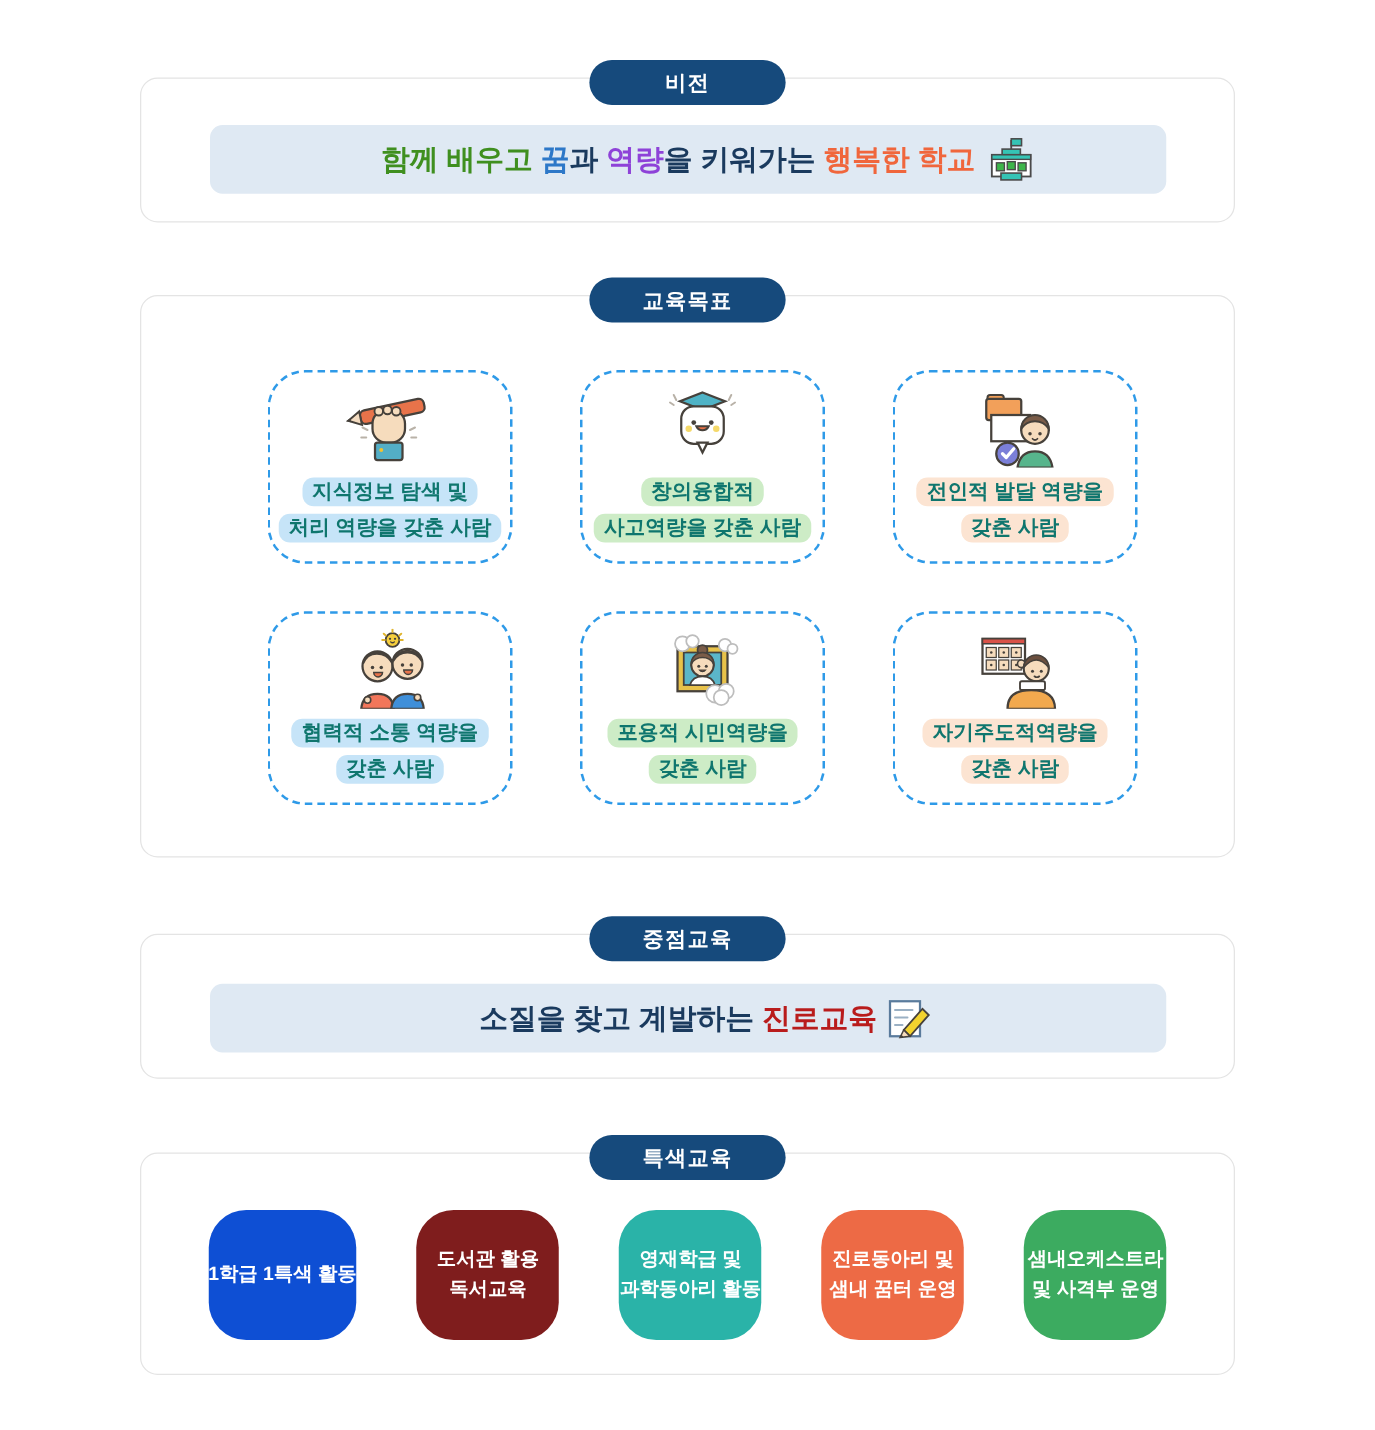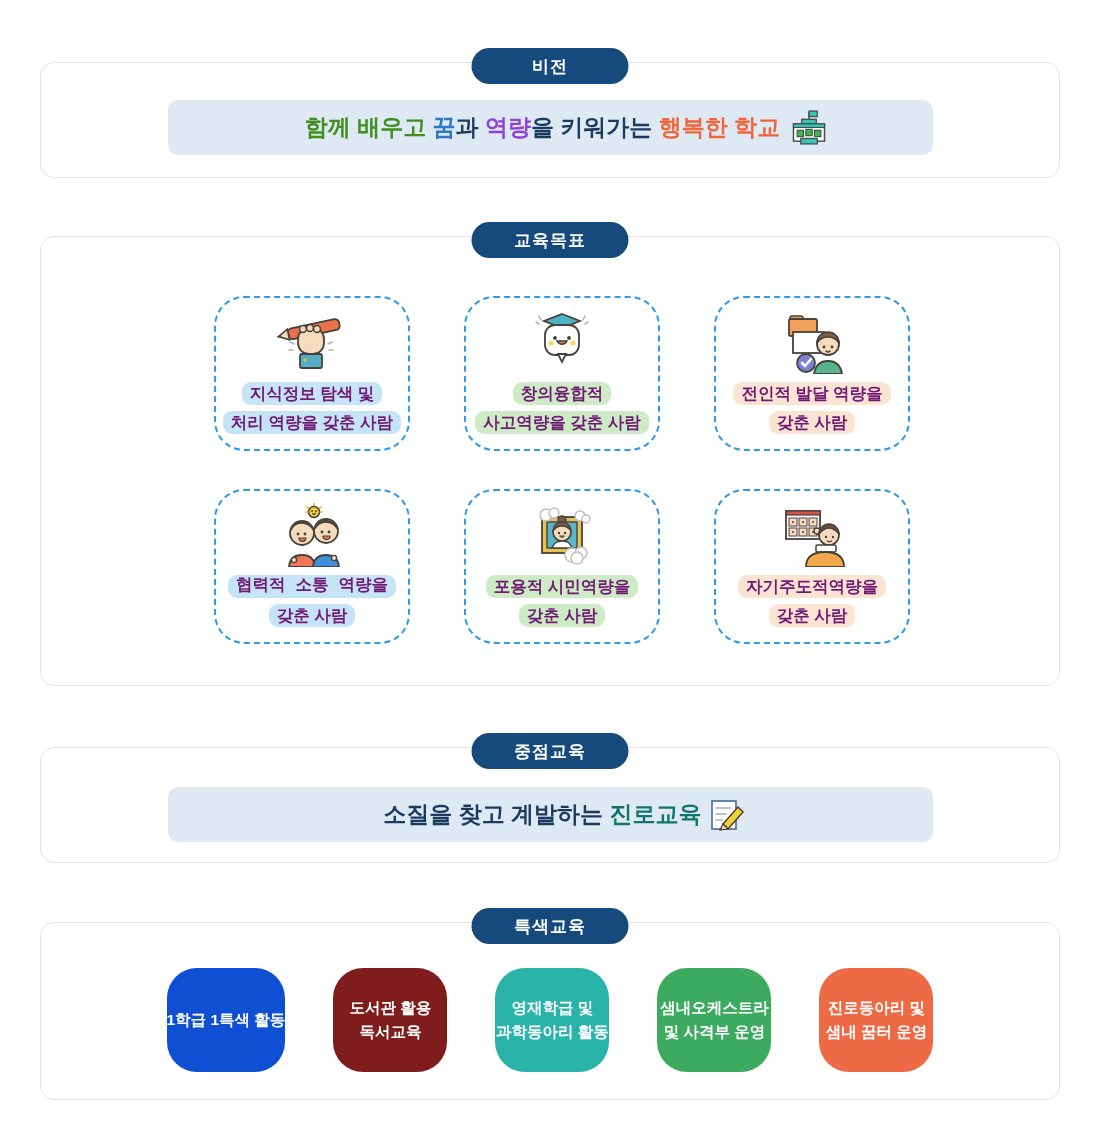--- a/index.html
+++ b/index.html
@@ -6,21 +6,21 @@
   body {
     background:#ffffff;
     font-family:"Liberation Sans","DejaVu Sans",sans-serif;
     width:1100px; height:1144px; overflow:hidden;
   }
   .page { position:relative; width:1100px; }
 
   
   .section {
     position:relative;
-    width:1020px; margin:0 auto;
+    width:876px; margin:0 auto;
     background:#fff;
     border:1px solid #e4e4e4;
     border-radius:14px;
   }
   .sec-vision  { margin-top:62px; height:116px; padding-top:37px; }
   .sec-goals   { margin-top:58px; height:450px; padding-top:59px;padding-left:24px; }
   .sec-focus   { margin-top:61px; height:116px; padding-top:39px; }
   .sec-special { margin-top:59px; height:178px; padding-top:45px; }
 
   
@@ -53,21 +53,21 @@
   .goal-card {
     width:196px; height:155px;
     border:2px dashed #2e9ae8; border-radius:30px;
     display:flex; flex-direction:column; align-items:center;
     padding-top:10px;
   }
   .goal-icon { height:68px; display:flex; align-items:center; justify-content:center; }
   .goal-text {
     margin-top:6px;
     display:flex; flex-direction:column; align-items:center; gap:6px;
-    font-size:16.5px; font-weight:bold; color:#701a75; line-height:1.15;
+    font-size:16.5px; font-weight:bold; color:#0f766e; line-height:1.15;
   }
   .hl { padding:2px 8px; border-radius:9px; white-space:nowrap; }
 
   
   .btn-row {
     width:767px; margin:0 auto;
     display:flex; justify-content:space-between;gap:48px;
   }
   .sp-btn {
     width:136px; height:104px; border-radius:30px;
@@ -208,21 +208,21 @@
               <circle cx="53" cy="29" r="1.4" fill="#46413b"></circle>
             <path d="M23 35 a3.5 3.5 0 0 0 7 0 z" fill="#e8734a" stroke="#46413b" stroke-width="1.2"></path>
             <path d="M47 33 a3.5 3.5 0 0 0 7 0 z" fill="#e8734a" stroke="#46413b" stroke-width="1.2"></path>
             <path d="M13 64 q1 -12 13 -12 t13 12 z" fill="#f2765a" stroke="#46413b" stroke-width="1.8"></path>
             <path d="M37 64 q1 -12 13 -12 t13 12 z" fill="#3f8fd9" stroke="#46413b" stroke-width="1.8"></path>
             <circle cx="18" cy="57" r="2.6" fill="#f6dcbd" stroke="#46413b" stroke-width="1.3"></circle>
             <circle cx="58" cy="55" r="2.6" fill="#f6dcbd" stroke="#46413b" stroke-width="1.3"></circle>
           </svg>
         </div>
         <div class="goal-text">
-          <span class="hl" style="background-color: rgb(198, 228, 248); font-family: Liberation Mono, monospace;">협력적 소통 역량을</span>
+          <span class="hl" style="background-color: rgb(198, 228, 248);">협력적 소통 역량을</span>
           <span class="hl" style="background-color: rgb(198, 228, 248);">갖춘 사람</span>
         </div>
       </div>
 
       <div class="goal-card">
         <div class="goal-icon">
           <svg width="72" height="64" viewBox="0 0 72 64">
             <rect x="16" y="14" width="40" height="36" fill="#e8c24a" stroke="#46413b" stroke-width="1.8"></rect>
             <rect x="21" y="19" width="30" height="26" fill="#5bb6c9" stroke="#46413b" stroke-width="1.4"></rect>
             <circle cx="36" cy="17" r="4" fill="#7a5c48" stroke="#46413b" stroke-width="1.4"></circle>
@@ -286,21 +286,21 @@
           <span class="hl" style="background-color: rgb(252, 228, 210);">갖춘 사람</span>
         </div>
       </div>
 
     </div>
   </section>
 
   <section class="section sec-focus">
     <div class="badge">중점교육</div>
     <div class="panel">
-      <span><span class="seg">소질을 찾고 계발하는 </span><span class="seg" style="color: #0f766e;">진로교육</span></span>
+      <span><span class="seg">소질을 찾고 계발하는 </span><span class="seg" style="color: #b91c1c;">진로교육</span></span>
       <span>
         <svg width="36" height="32" viewBox="0 0 36 32">
           <rect x="2" y="2" width="24" height="28" fill="#ffffff" stroke="#5a7b9c" stroke-width="1.8"></rect>
           <g stroke="#9ab0c4" stroke-width="1.6" stroke-linecap="round">
             <line x1="6" y1="9" x2="20" y2="9"></line>
               <line x1="6" y1="15" x2="16" y2="15"></line>
               <line x1="6" y1="21" x2="12" y2="21"></line>
           </g>
           <polygon points="13,25 28,8 33,13 18,30" fill="#f2d22e" stroke="#46413b" stroke-width="1.5"></polygon>
           <polygon points="13,25 18,30 10,31" fill="#f6dcbd" stroke="#46413b" stroke-width="1.2"></polygon>
@@ -318,24 +318,24 @@
         <div class="sp-line"></div>
       </div>
       <div class="sp-btn" style="background-color: #7f1d1d;">
         <div class="sp-line">도서관 활용</div>
         <div class="sp-line">독서교육</div>
       </div>
       <div class="sp-btn" style="background-color: rgb(42, 179, 168);">
         <div class="sp-line">영재학급 및</div>
         <div class="sp-line">과학동아리 활동</div>
       </div>
+      <div class="sp-btn" style="background-color: rgb(237, 106, 69);">
+        <div class="sp-line">진로동아리 및</div>
+        <div class="sp-line">샘내 꿈터 운영</div>
+      </div>
       <div class="sp-btn" style="background-color: rgb(60, 171, 96);">
         <div class="sp-line">샘내오케스트라</div>
         <div class="sp-line">및 사격부 운영</div>
       </div>
-      <div class="sp-btn" style="background-color: rgb(237, 106, 69);">
-        <div class="sp-line">진로동아리 및</div>
-        <div class="sp-line">샘내 꿈터 운영</div>
-      </div>
     </div>
   </section>
 
 </div>
 
 </body></html>

